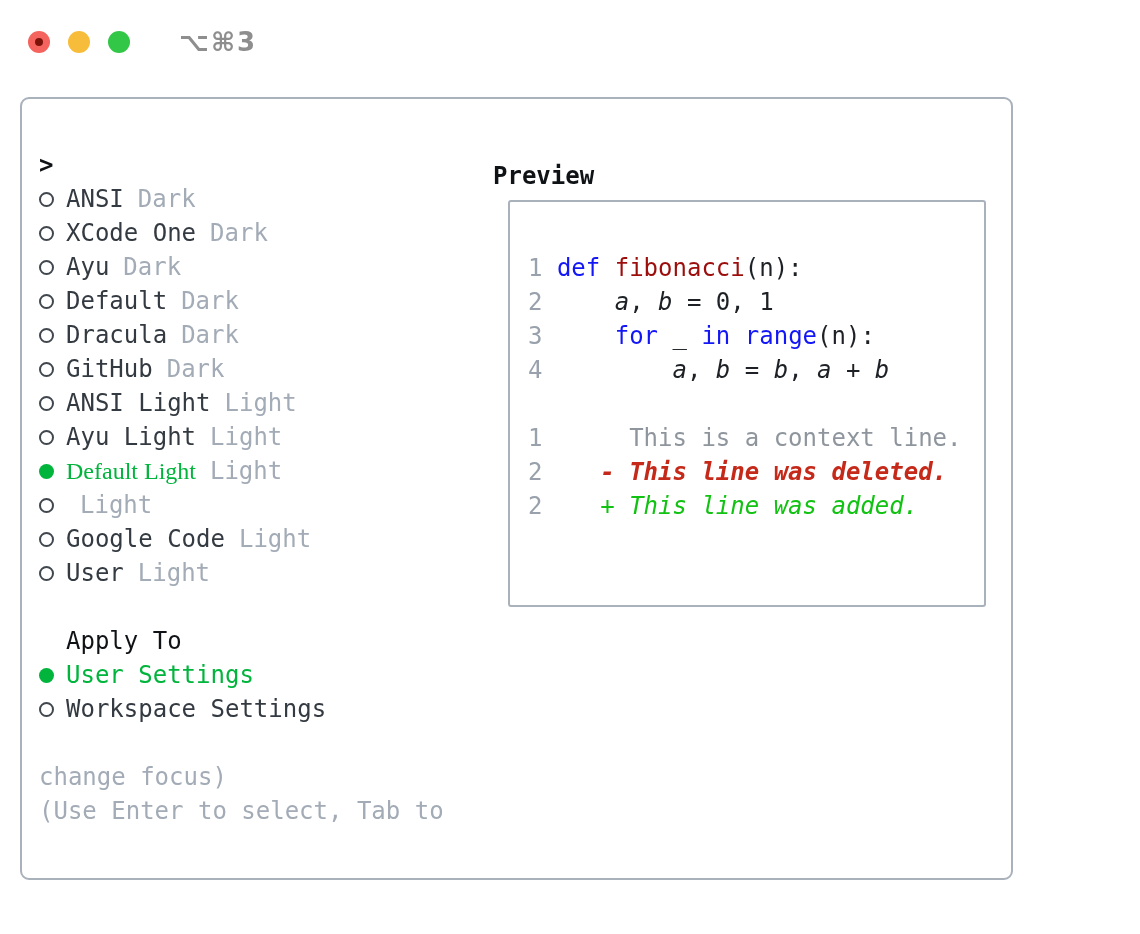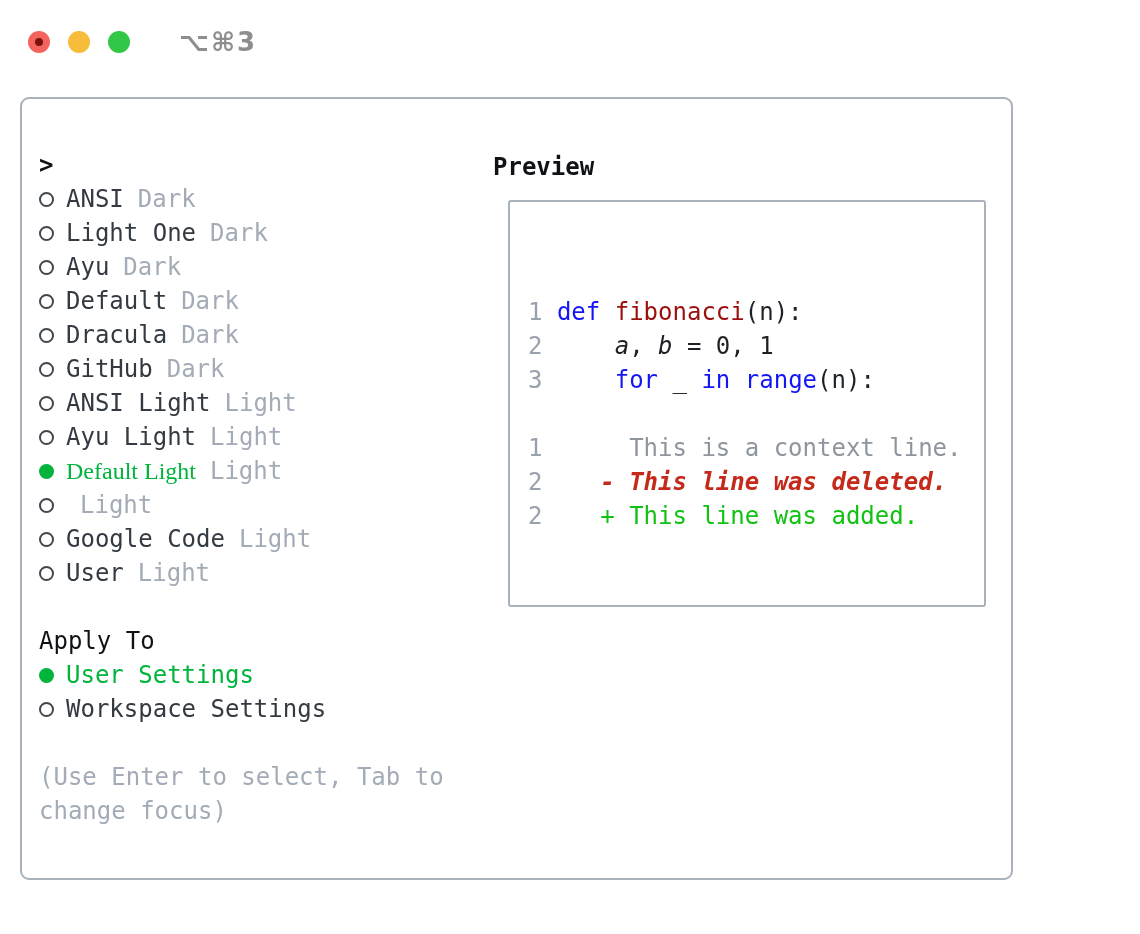--- a/index.html
+++ b/index.html
@@ -31,44 +31,44 @@
   .section-title{font-weight:bold;color:var(--heading_black);}
   .bullet{
     width:15px;height:15px;border-radius:50%;box-sizing:border-box;
     border:2px solid var(--bullet_gray);margin-right:12px;flex:0 0 auto;
   }
   .bullet.selected{border:none;background:var(--accent_green);}
   .item-name{color:var(--text_dark);}
   .item-name.selected{color:var(--accent_green);font-family:Liberation Serif, serif;}
   .item-variant{color:var(--muted_gray);margin-left:14px;}
   .apply-section{margin-top:34px;}
-  .apply-title{color:var(--heading_black);}
+  .apply-title{margin-left:27px;color:var(--heading_black);}
   .option-label{color:var(--text_dark);}
   .option-label.selected{color:var(--accent_green);}
   .help{margin-top:34px;color:var(--muted_gray);}
   
   .preview-title{
-    position:absolute;left:471px;top:51px;height:34px;line-height:34px;
+    position:absolute;left:471px;top:60px;height:34px;line-height:34px;
     font-size:24px;font-weight:bold;color:var(--heading_black);
   }
   .preview-box{
     position:absolute;left:486px;top:101px;width:478px;height:407px;
     border:2px solid var(--border_gray);border-radius:3px;box-sizing:border-box;
     background:#ffffff;overflow:hidden;
   }
-  .code{padding:49px 12px 0 18px;margin-top:44px;}
+  .code{padding:49px 12px 0 18px;}
   .code-line{height:34px;line-height:34px;font-size:24px;white-space:pre;}
   .seg-lineno{color:var(--lineno_gray);}
   .seg-kw{color:var(--keyword_blue);}
   .seg-fn{color:var(--function_red);}
   .seg-plain{color:var(--code_black);}
   .seg-var{color:var(--code_black);font-style:italic;}
   .seg-ctx{color:var(--context_gray);}
   .seg-del{color:var(--deleted_red);font-style:italic;font-weight:bold;}
-  .seg-add{color:var(--added_green);text-align:right;}
+  .seg-add{color:var(--added_green);font-style:italic;text-align:right;}
 </style>
 </head>
 <body>
 
 <div class="window">
 
   <div class="titlebar">
     <span class="tl tl-red">
         <span class="tl-dot"></span>
       </span>
@@ -79,21 +79,21 @@
 
   <div class="panel">
 
     <div class="left-col">
       <div class="row">
         <span class="prompt">&gt;</span>
       </div>
 
       <div id="theme-list">
           <div class="row"><span class="bullet"></span><span class="item-name">ANSI</span><span class="item-variant">Dark</span></div>
-          <div class="row"><span class="bullet"></span><span class="item-name">Light One</span><span class="item-variant">Dark</span></div>
+          <div class="row"><span class="bullet"></span><span class="item-name">XCode One</span><span class="item-variant">Dark</span></div>
           <div class="row"><span class="bullet"></span><span class="item-name">Ayu</span><span class="item-variant">Dark</span></div>
           <div class="row"><span class="bullet"></span><span class="item-name">Default</span><span class="item-variant">Dark</span></div>
           <div class="row"><span class="bullet"></span><span class="item-name">Dracula</span><span class="item-variant">Dark</span></div>
           <div class="row"><span class="bullet"></span><span class="item-name">GitHub</span><span class="item-variant">Dark</span></div>
           <div class="row"><span class="bullet"></span><span class="item-name">ANSI Light</span><span class="item-variant">Light</span></div>
           <div class="row"><span class="bullet"></span><span class="item-name">Ayu Light</span><span class="item-variant">Light</span></div>
           <div class="row"><span class="bullet selected"></span><span class="item-name selected">Default Light</span><span class="item-variant">Light</span></div>
           <div class="row"><span class="bullet"></span><span class="item-variant">Light</span></div>
           <div class="row"><span class="bullet"></span><span class="item-name">Google Code</span><span class="item-variant">Light</span></div>
           <div class="row"><span class="bullet"></span><span class="item-name">User</span><span class="item-variant">Light</span></div>
@@ -101,32 +101,33 @@
 
       <div class="apply-section">
         <div class="row apply-title">Apply To</div>
         <div id="apply-options">
             <div class="row"><span class="bullet selected"></span><span class="option-label selected">User Settings</span></div>
             <div class="row"><span class="bullet"></span><span class="option-label">Workspace Settings</span></div>
           </div>
       </div>
 
       <div class="help">
+        <div class="row">change focus)</div>
         <div class="row">(Use Enter to select, Tab to</div>
-        <div class="row">change focus)</div>
       </div>
     </div>
 
     <div class="preview-title">Preview</div>
 
     <div class="preview-box">
       <div class="code" id="code-block">
           <div class="code-line"><span class="seg-lineno">1 </span><span class="seg-kw">def </span><span class="seg-fn">fibonacci</span><span class="seg-plain">(n):</span></div>
           <div class="code-line"><span class="seg-lineno">2 </span><span class="seg-plain">    </span><span class="seg-var">a</span><span class="seg-plain">, </span><span class="seg-var">b</span><span class="seg-plain"> = 0, 1</span></div>
           <div class="code-line"><span class="seg-lineno">3 </span><span class="seg-plain">    </span><span class="seg-kw">for</span><span class="seg-plain"> _ </span><span class="seg-kw">in</span><span class="seg-plain"> </span><span class="seg-kw">range</span><span class="seg-plain">(n):</span></div>
+          <div class="code-line"><span class="seg-lineno">4 </span><span class="seg-plain">        </span><span class="seg-var">a</span><span class="seg-plain">, </span><span class="seg-var">b</span><span class="seg-plain"> = </span><span class="seg-var">b</span><span class="seg-plain">, </span><span class="seg-var">a</span><span class="seg-plain"> + </span><span class="seg-var">b</span></div>
           <div class="code-line"></div>
           <div class="code-line"><span class="seg-lineno">1 </span><span class="seg-plain">     </span><span class="seg-ctx">This is a context line.</span></div>
           <div class="code-line"><span class="seg-lineno">2 </span><span class="seg-plain">   </span><span class="seg-del">- This line was deleted.</span></div>
           <div class="code-line"><span class="seg-lineno">2 </span><span class="seg-plain">   </span><span class="seg-add">+ This line was added.</span></div>
         </div>
     </div>
 
   </div>
 </div>
 

